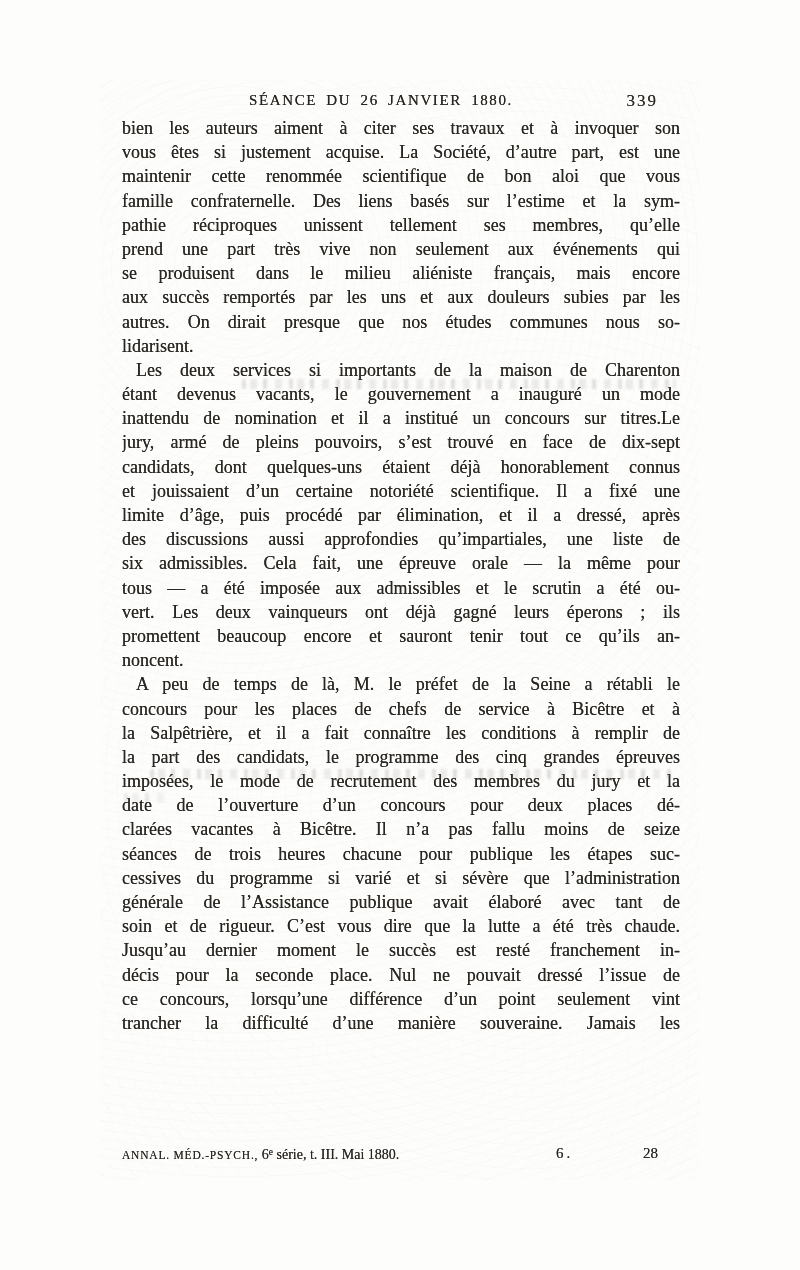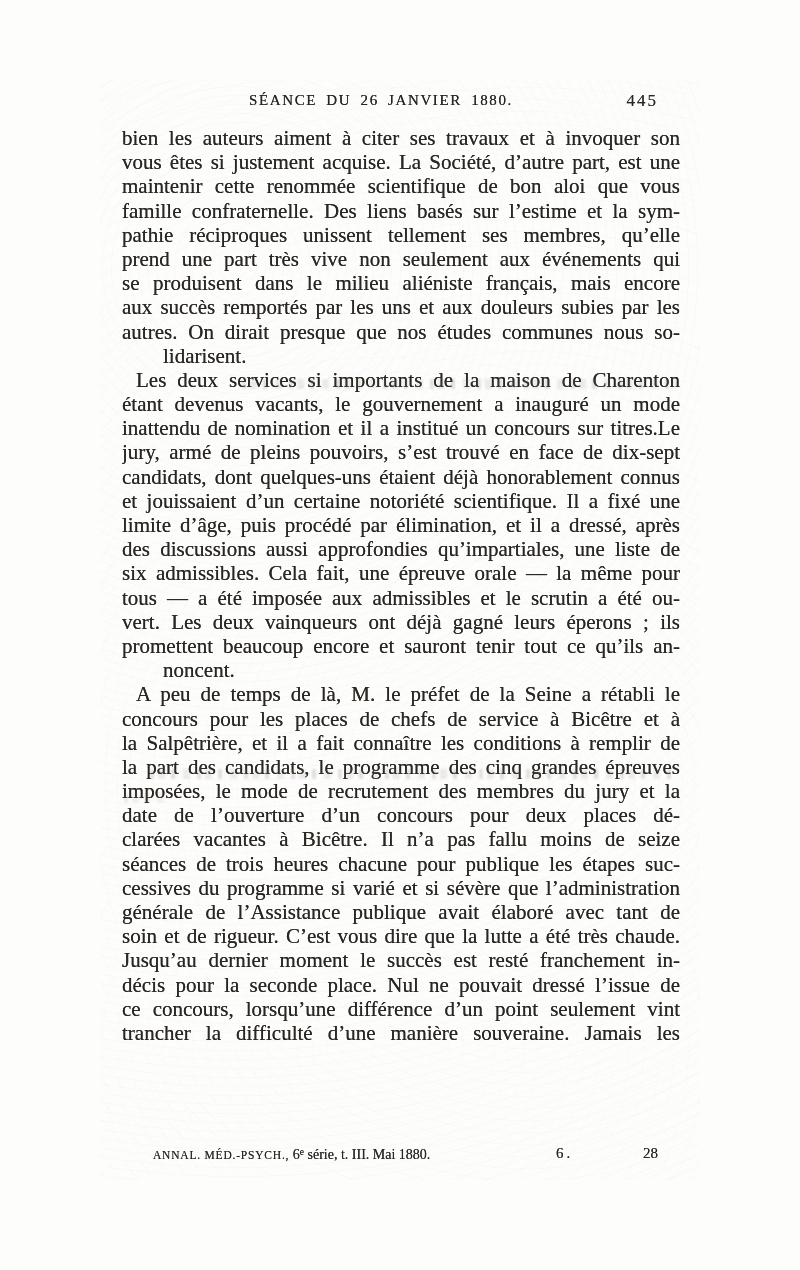--- a/index.html
+++ b/index.html
@@ -40,45 +40,44 @@
     text-shadow: 0 0 0.5px rgba(42,39,34,0.9);
   }
   .page-number {
     position: absolute; right: 22px; top: -1px;
     font-size: 17px;
     letter-spacing: 2px;
     text-shadow: 0 0 0.5px rgba(42,39,34,0.7);
   }
   .body-text {
     position: absolute;
-    left: 122px; top: 126px; width: 558px;
-    font-size: 21px;
+    left: 122px; top: 116px; width: 558px;
+    font-size: 18px;
     line-height: 24.2px;
     text-shadow: 0 0 0.5px rgba(42,39,34,0.85);
   }
   .para { margin: 0; }
   .line {
     text-align: justify;
     text-align-last: justify;
     text-justify: inter-word;
     height: 24.2px;
     overflow: hidden;
   }
   .line.flush {
     text-align: left;
     text-align-last: left;
-    margin-left: 41px;
   }
   .line.indent { padding-left: 14px; }
   .footer {
     position: absolute;
     left: 122px; top: 1145px; width: 558px; height: 22px;
     white-space: nowrap;
   }
-  .journal-ref { position: absolute; left: 31px; top: 2px; font-size: 14px; }
+  .journal-ref { position: absolute; left: 0; top: 2px; font-size: 14px; }
   .journal-abbrev {
     font-size: 11.5px;
     letter-spacing: 0.8px;
     text-shadow: 0 0 0.4px rgba(42,39,34,0.8);
   }
   .serie-text { font-size: 14px; text-shadow: 0 0 0.4px rgba(42,39,34,0.8); }
   .serie-sup { font-size: 9.5px; vertical-align: 4px; }
   .fascicule {
     position: absolute; left: 434px; top: 0; font-size: 15px;
     letter-spacing: 3px;
@@ -108,21 +107,21 @@
 </style>
 </head>
 <body>
 
 <div class="page" style="color: rgb(42, 39, 34); background: rgb(253, 253, 252);">
 
   <div class="scan-texture"></div>
 
   <div class="header">
     <div class="running-title">SÉANCE DU 26 JANVIER 1880.</div>
-    <div class="page-number">445</div>
+    <div class="page-number">339</div>
   </div>
 
   <div class="body-text">
       <div class="para">
         <div class="line">bien les auteurs aiment à citer ses travaux et à invoquer son</div>
         <div class="line">vous êtes si justement acquise. La Société, d’autre part, est une</div>
         <div class="line">maintenir cette renommée scientifique de bon aloi que vous</div>
         <div class="line">famille confraternelle. Des liens basés sur l’estime et la sym-</div>
         <div class="line">pathie réciproques unissent tellement ses membres, qu’elle</div>
         <div class="line">prend une part très vive non seulement aux événements qui</div>

